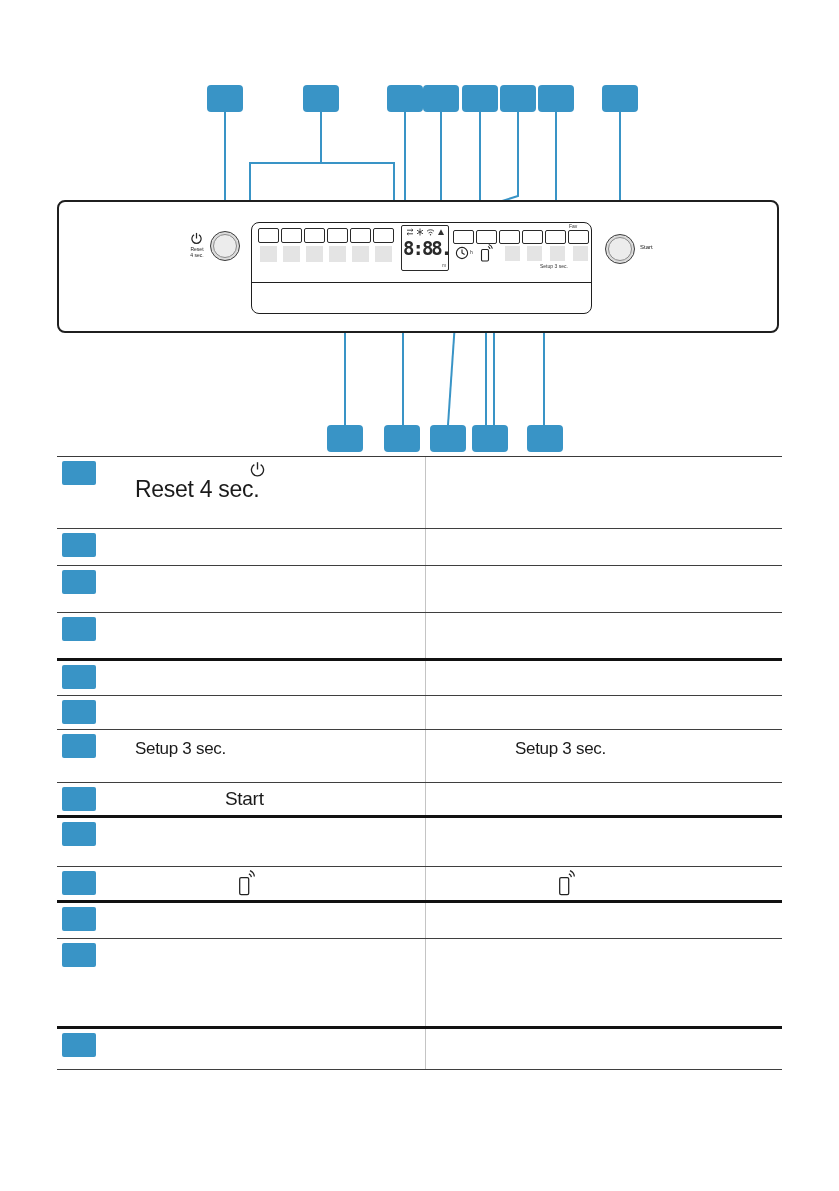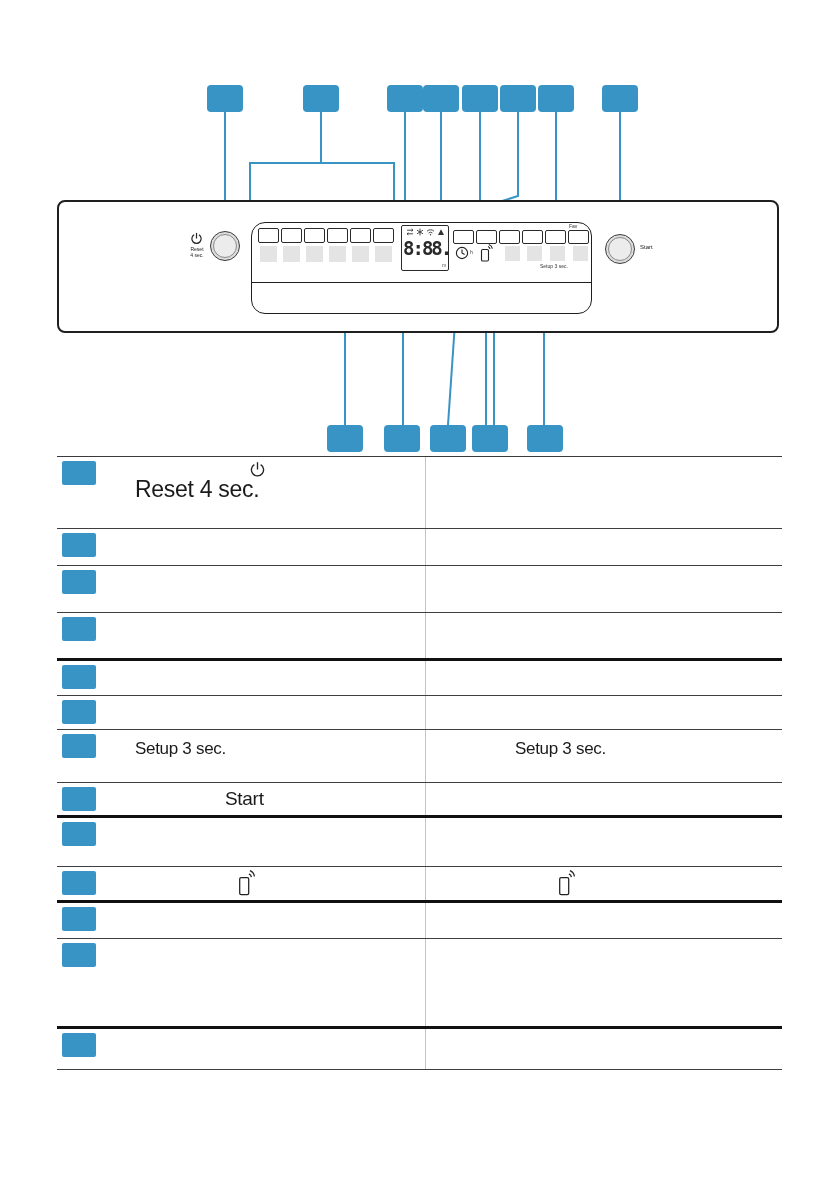--- a/index.html
+++ b/index.html
@@ -15,21 +15,21 @@
   .pw-caption{position:absolute;left:124px;top:45px;width:28px;font-size:5px;line-height:5.5px;
               text-align:center;color:#222;letter-spacing:0;}
   .knob{position:absolute;width:30px;height:30px;border:1.5px solid #3c3c3c;border-radius:50%;
         background:#dcdcdc;box-sizing:border-box;}
   .knob .in{position:absolute;left:2px;top:2px;right:2px;bottom:2px;border:1px solid #8a8a8a;
             border-radius:50%;background:#ececec;}
   .knob.power{left:151px;top:29px;}
   .knob.start{left:546px;top:32px;}
   .start-label{position:absolute;left:581px;top:42px;font-size:6px;color:#222;}
   .inner{position:absolute;left:192px;top:20px;width:341px;height:92px;border:1.5px solid #1f1f1f;
-         border-radius:14px;background:#fff;box-sizing:border-box;}
+         border-radius:8px;background:#fff;box-sizing:border-box;}
   .hdiv{position:absolute;left:-1px;right:-1px;top:59px;border-top:1.5px solid #1f1f1f;}
   .btn{position:absolute;top:5px;width:21px;height:15px;background:#fff;border:1px solid #2a2a2a;
        border-radius:2px;box-sizing:border-box;}
   .btn.r{top:7px;height:14px;}
   .sqi{position:absolute;top:23px;width:17px;height:16px;background:#e4e4e4;}
   .sqi.r{width:15px;height:15px;}
   .display{position:absolute;left:149px;top:2px;width:48px;height:46px;border:1px solid #2a2a2a;
            border-radius:2px;box-sizing:border-box;}
   .disp-icons{position:absolute;left:0;top:2px;width:100%;display:flex;justify-content:center;gap:2px;}
   .disp-val{position:absolute;left:1px;top:11px;width:100%;text-align:center;

